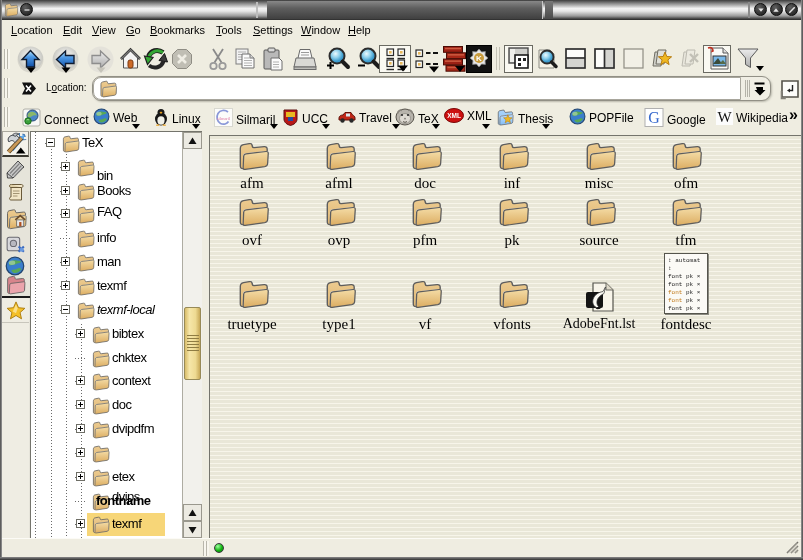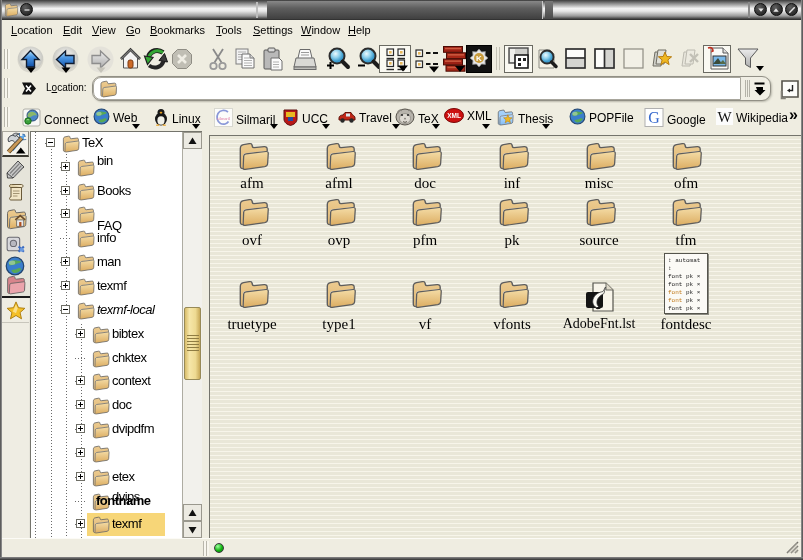--- a/index.html
+++ b/index.html
@@ -503,39 +503,39 @@
       </svg>
 <div class="tlabel" style="left:51px;top:2.8px;">TeX</div>
 <div class="doth" style="left:29px;top:34.7px;width:12px"></div>
 <div class="texp" style="left:30px;top:29.7px">
         <div class="texph"></div>
         <div class="texpv"></div>
       </div>
 <svg style="position:absolute;left:44px;top:25.7px" width="21" height="19" viewBox="0 0 34 32">
         <use href="#folder32"></use>
       </svg>
-<div class="tlabel" style="left:66px;top:21px;">bin</div>
+<div class="tlabel" style="left:66px;top:36px;">bin</div>
 <div class="doth" style="left:29px;top:58.5px;width:12px"></div>
 <div class="texp" style="left:30px;top:53.5px">
         <div class="texph"></div>
         <div class="texpv"></div>
       </div>
 <svg style="position:absolute;left:44px;top:49.5px" width="21" height="19" viewBox="0 0 34 32">
         <use href="#folder32"></use>
       </svg>
 <div class="tlabel" style="left:66px;top:50.5px;">Books</div>
 <div class="doth" style="left:29px;top:82.4px;width:12px"></div>
 <div class="texp" style="left:30px;top:77.4px">
         <div class="texph"></div>
         <div class="texpv"></div>
       </div>
 <svg style="position:absolute;left:44px;top:73.4px" width="21" height="19" viewBox="0 0 34 32">
         <use href="#folder32"></use>
       </svg>
-<div class="tlabel" style="left:66px;top:86px;">FAQ</div>
+<div class="tlabel" style="left:66px;top:72px;">FAQ</div>
 <div class="doth" style="left:29px;top:106.2px;width:12px"></div>
 <svg style="position:absolute;left:44px;top:97.2px" width="21" height="19" viewBox="0 0 34 32">
         <use href="#folder32"></use>
       </svg>
 <div class="tlabel" style="left:66px;top:98.2px;">info</div>
 <div class="doth" style="left:29px;top:130.1px;width:12px"></div>
 <div class="texp" style="left:30px;top:125.1px">
         <div class="texph"></div>
         <div class="texpv"></div>
       </div>

